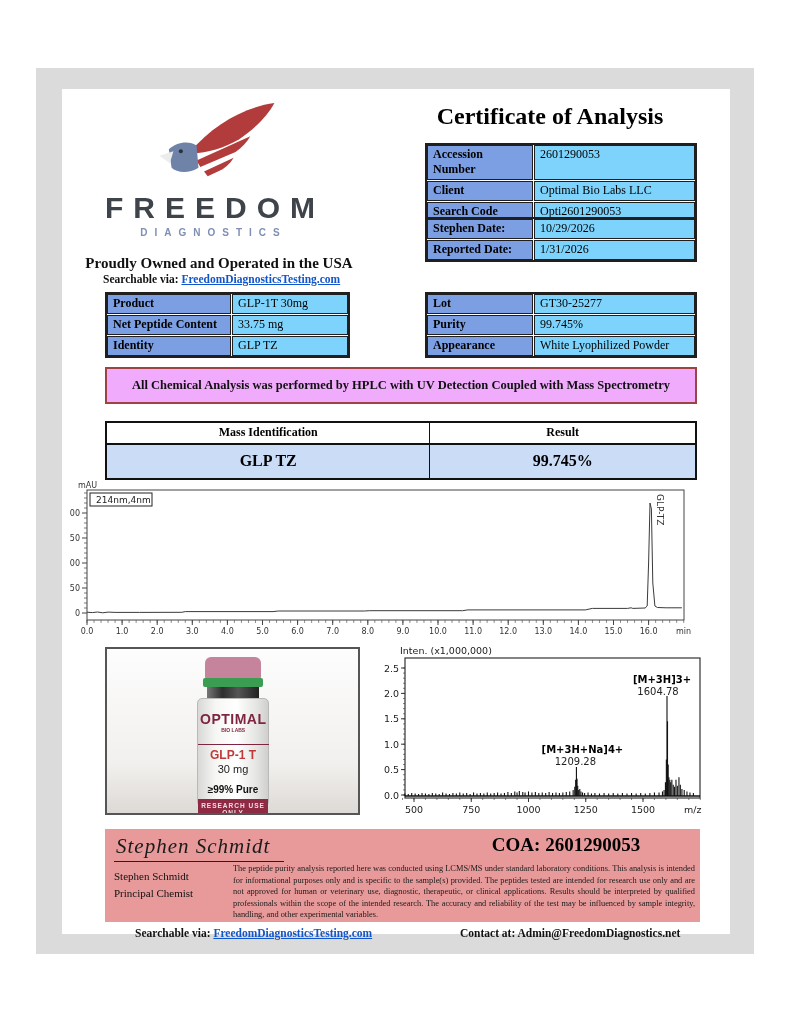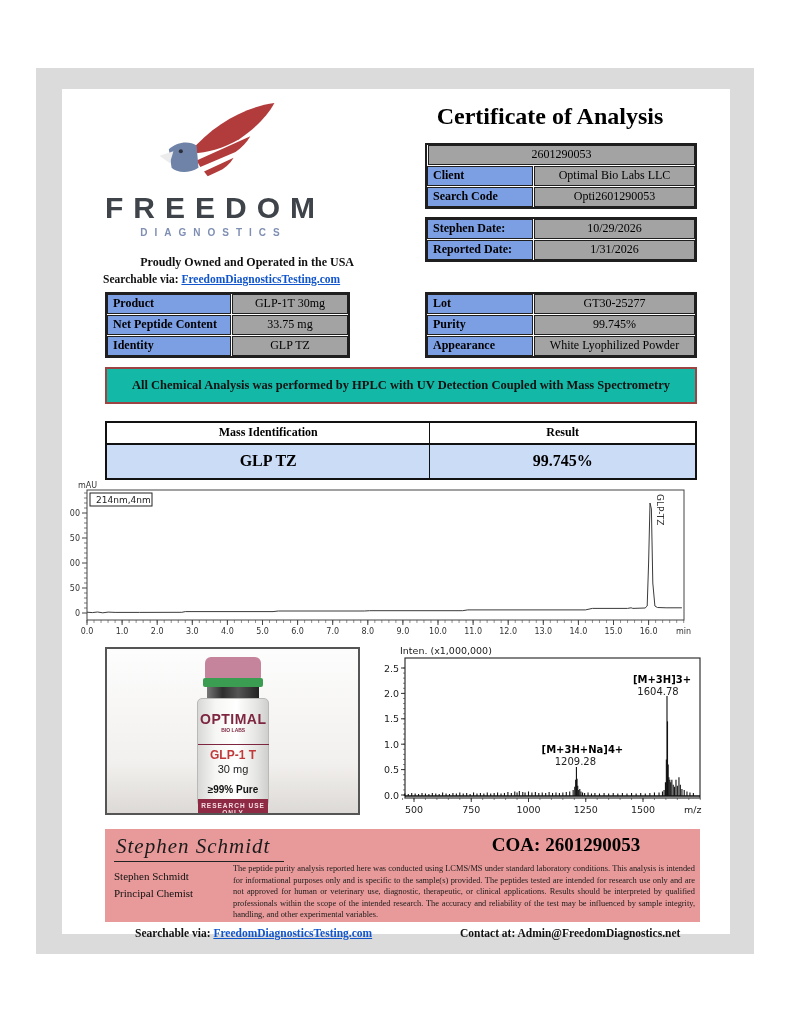--- a/index.html
+++ b/index.html
@@ -5,43 +5,43 @@
   * { margin:0; padding:0; box-sizing:border-box; }
   html,body { width:791px; height:1024px; background:#ffffff; font-family:"Liberation Serif", serif; }
   .mat { position:absolute; left:36px; top:68px; width:718px; height:886px; background:#dbdbdb; }
   .page { position:absolute; left:62px; top:89px; width:668px; height:845px; background:#ffffff; }
 
   
   .logo-block { position:absolute; left:28px; top:14px; width:240px; text-align:center; }
   .logo-eagle { width:165px; height:88px; display:block; margin:0 auto; }
   .logo-word { font-family:"Liberation Sans", sans-serif; font-weight:bold; font-size:30px; letter-spacing:10px; color:#3f444b; margin-left:10px; }
   .logo-sub { font-family:"Liberation Sans", sans-serif; font-size:10px; letter-spacing:7px; color:#7e8fb3; margin-top:2px; margin-left:7px; font-weight:bold; }
-  .tagline { position:absolute; left:22px; top:166px; width:270px; text-align:right; font-weight:bold; font-size:12px; color:#111; }
+  .tagline { position:absolute; left:22px; top:166px; width:270px; text-align:center; font-weight:bold; font-size:15px; color:#111; }
   .search-line { position:absolute; left:41px; top:184px; font-weight:bold; font-size:11.5px; color:#111; }
   .search-line a, .footer a { color:#1155cc; text-decoration:underline; font-weight:bold; }
 
   .title { position:absolute; left:338px; top:14px; width:300px; text-align:center; font-weight:bold; font-size:24px; color:#000; }
 
   
   .dtable { position:absolute; border:2px solid #1f1f1f; background:#fff; }
   .drow { display:flex; }
   .drow + .drow { margin-top:1px; }
   .dcell { border:1px solid #1f1f1f; padding:1px 5px 2px 5px; font-size:12px; line-height:15px; color:#000; }
   .dcell.lbl { background:#7c9fe4; font-weight:bold; }
-  .dcell.val { background:#a3a3a3; flex:1; margin-left:1px;text-align:center; }
+  .dcell.val { background:#7dd3fc; flex:1; margin-left:1px; }
 
   .t-info  { left:363px; top:54px;  width:272px; }
   .t-dates { left:363px; top:128px; width:272px; }
   .t-prod  { left:43px;  top:203px; width:245px; }
   .t-lot   { left:363px; top:203px; width:272px; }
   .t-info .lbl, .t-lot .lbl { width:106px; }
   .t-dates .lbl { width:106px; }
   .t-prod .lbl { width:124px; }
 
-  .banner { position:absolute; left:43px; top:278px; width:592px; height:37px; background:#14b8a6; border:2px solid #9c4343;
+  .banner { position:absolute; left:43px; top:278px; width:592px; height:37px; background:#f0abfc; border:2px solid #9c4343;
             display:flex; align-items:center; justify-content:center; font-weight:bold; font-size:12.5px; color:#111; text-align:center; }
 
   .mass-table { position:absolute; left:43px; top:332px; width:592px; border:2px solid #111; }
   .mass-head { display:flex; background:#fff; border-bottom:2px solid #111; }
   .mass-head .mcell { font-weight:bold; font-size:12px; padding:2px 0 3px 0; }
   .mass-row { display:flex; background:#cbdcf6; }
   .mass-row .mcell { font-weight:bold; font-size:16px; padding:7px 0 8px 0; }
   .mcell { text-align:center; }
   .mcell.c1 { width:55%; border-right:1.5px solid #111; }
   .mcell.c2 { width:45%; }
@@ -101,20 +101,21 @@
   <div class="tagline">Proudly Owned and Operated in the USA</div>
   <div class="search-line">
     <span>Searchable via:</span>
     <a href="#">FreedomDiagnosticsTesting.com</a>
   </div>
 
   <div class="title">Certificate of Analysis</div>
 
   <div class="dtable t-info">
     <div class="drow">
+        <div class="dcell lbl">Accession Number</div>
         <div class="dcell val">2601290053</div>
       </div>
     <div class="drow">
         <div class="dcell lbl">Client</div>
         <div class="dcell val">Optimal Bio Labs LLC</div>
       </div>
     <div class="drow">
         <div class="dcell lbl">Search Code</div>
         <div class="dcell val">Opti2601290053</div>
       </div>

